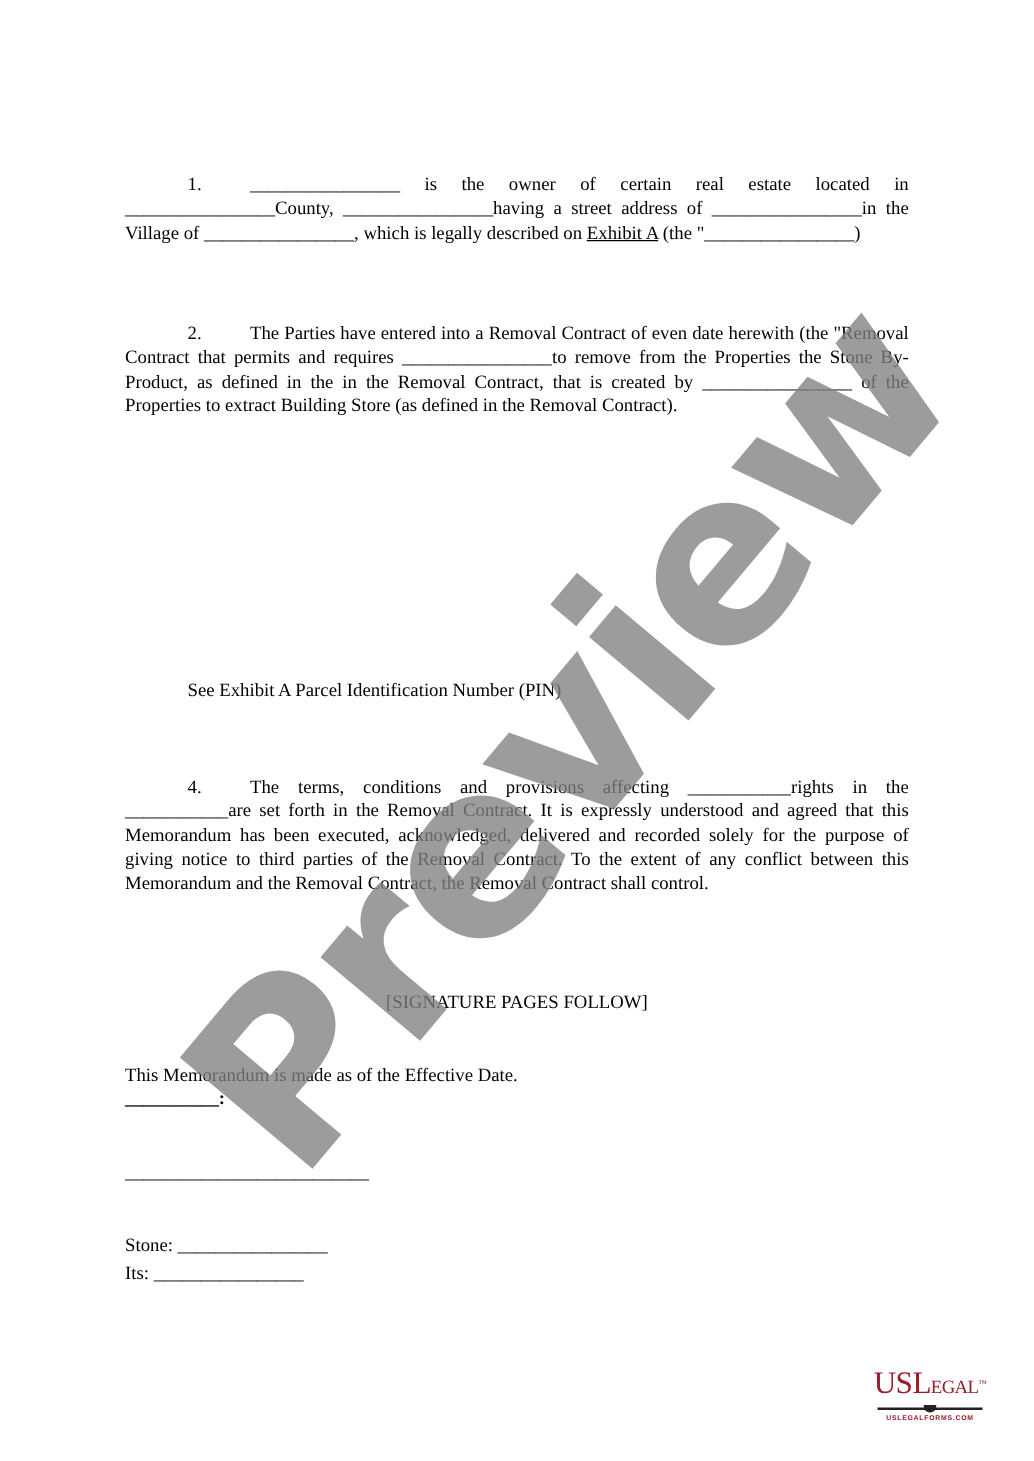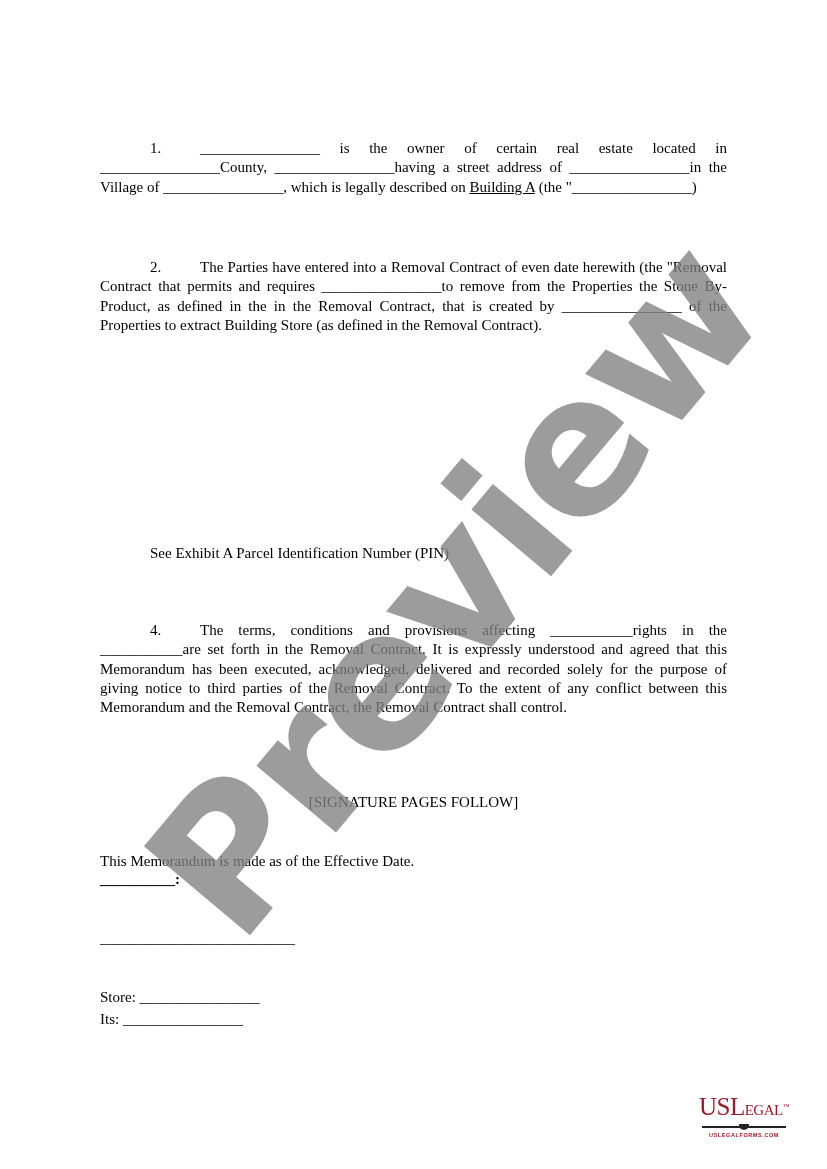--- a/index.html
+++ b/index.html
@@ -28,42 +28,42 @@
   .logo .wing::before { content: ""; position: absolute; left: 0; right: 0; top: 2px; height: 2px; background: #222; }
   .logo .wing::after { content: ""; position: absolute; left: 37px; top: 0; width: 10px; height: 6px; background: #222; border-radius: 0 0 5px 5px; }
   .logo .url { font-family: "Liberation Sans", sans-serif; font-size: 5.5px; color: #9b1b2a; letter-spacing: 0.6px; margin-top: 2px; font-weight: bold; }
 </style>
 </head>
 <body>
 
 <div class="page">
 
   <div class="para" style="top:139px;">
-    <span class="ind">1.</span><span>________________ is the owner of certain real estate located in ________________County, ________________having a street address of ________________in the Village of ________________, which is legally described on </span><span class="u">Building A</span><span> (the "________________)</span>
+    <span class="ind">1.</span><span>________________ is the owner of certain real estate located in ________________County, ________________having a street address of ________________in the Village of ________________, which is legally described on </span><span class="u">Exhibit A</span><span> (the "________________)</span>
   </div>
 
   <div class="para" style="top:258px;">
     <span class="ind">2.</span><span>The Parties have entered into a Removal Contract of even date herewith (the "Removal Contract that permits and requires ________________to remove from the Properties the Stone By-Product, as defined in the in the Removal Contract, that is created by ________________ of the Properties to extract Building Store (as defined in the Removal Contract).</span>
   </div>
 
 
   <div class="line" style="top:544px; left:150px;">See Exhibit A Parcel Identification Number (PIN)</div>
 
   <div class="para" style="top:621px;">
     <span class="ind">4.</span><span>The terms, conditions and provisions affecting ___________rights in the ___________are set forth in the Removal Contract. It is expressly understood and agreed that this Memorandum has been executed, acknowledged, delivered and recorded solely for the purpose of giving notice to third parties of the Removal Contract. To the extent of any conflict between this Memorandum and the Removal Contract, the Removal Contract shall control.</span>
   </div>
 
   <div class="center" style="top:794px;">[SIGNATURE PAGES FOLLOW]</div>
 
   <div class="line" style="top:852px;">This Memorandum is made as of the Effective Date.</div>
 
   <div class="line bold" style="top:870px;"><span>__________</span><span>:</span></div>
   <div class="line" style="top:929px;">__________________________</div>
 
-  <div class="line" style="top:988px;">Store: ________________</div>
+  <div class="line" style="top:988px;">Stone: ________________</div>
   <div class="line" style="top:1010px;">Its: ________________</div>
 </div>
 
 <div class="watermark">
   <span>Preview</span>
 </div>
 
 <div class="logo">
   <div class="brand"><span>US</span><span>L</span><span class="small">EGAL</span><span class="tm">™</span></div>
   <div class="wing"></div>

